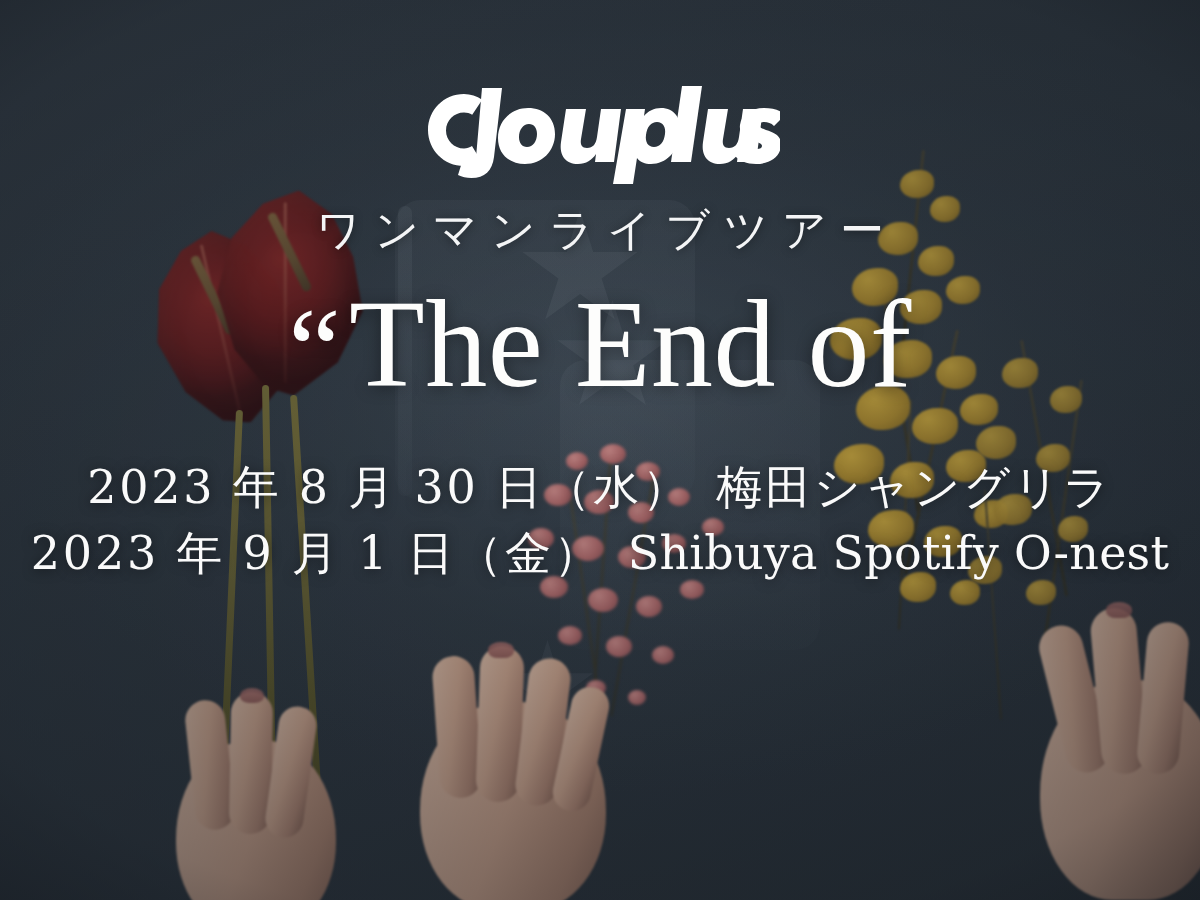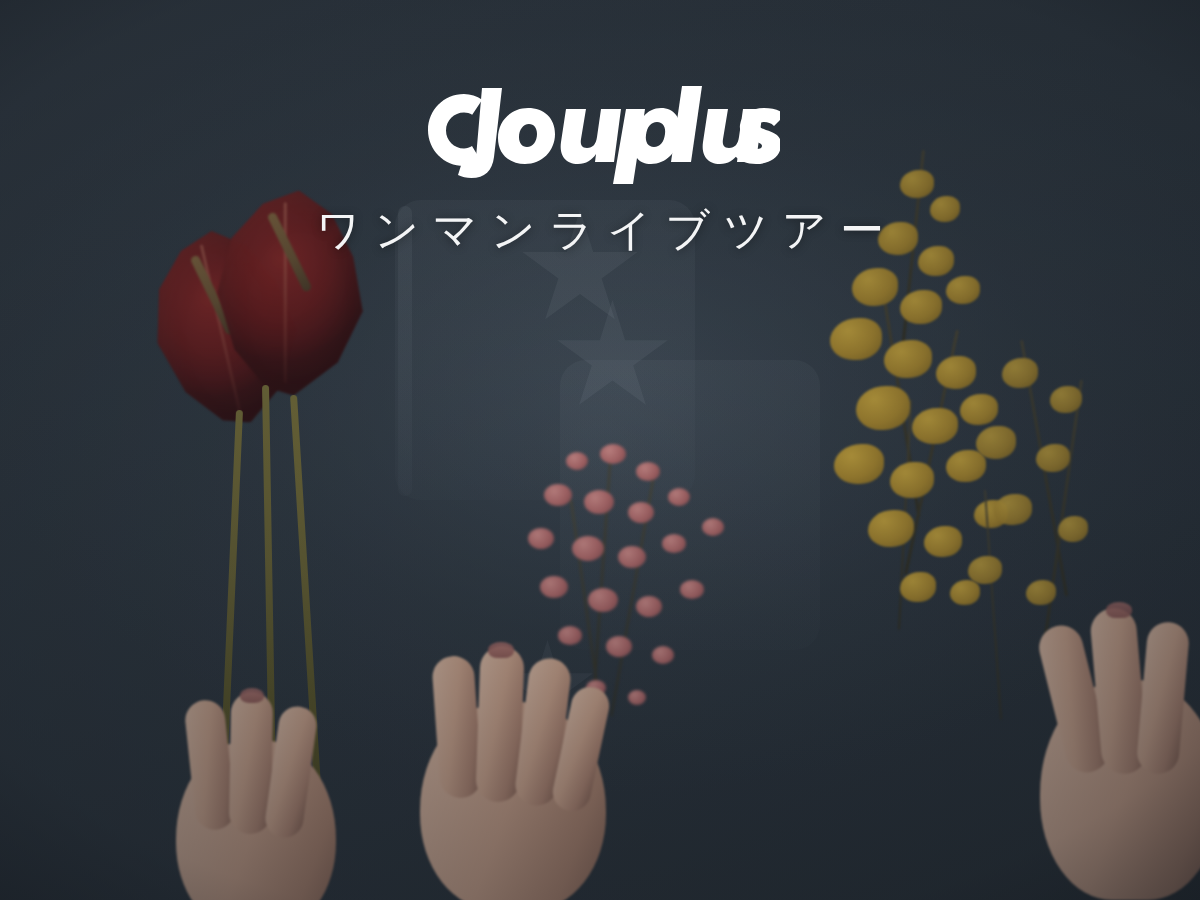--- a/index.html
+++ b/index.html
@@ -378,17 +378,28 @@
           <path d="M288 29h20l-5 30c-1 6 1 9 6 9 6 0 9-4 10-11l4-28h20l-7 53h-19l1-8c-4 6-10 10-18 10-12 0-19-8-17-22z"></path>
 
           <path d="M344 28c-13 0-23 7-24 17-1 8 4 13 14 16 6 2 8 3 8 5 0 2-2 3-5 3-5 0-9-2-12-5l-11 11c5 6 13 9 22 9 14 0 24-7 25-18 1-8-4-13-15-16-5-2-7-3-7-5 0-2 2-3 5-3 4 0 7 1 10 4l11-11c-5-5-12-7-21-7z"></path>
         </g>
       </svg>
     </div>
 
     <div class="subtitle">ワンマンライブツアー</div>
 
     <div class="title-block">
-    </div>
-
+      <div class="title-line title-line-1">
+        <span class="quote-open">“</span><span>The End of</span>
+      </div>
+    </div>
+
+    <div class="dates">
+      <div class="date-row">
+        <span class="date-jp">2023 年 8 月 30 日（水）</span><span class="venue-gap"></span><span class="venue-jp">梅田シャングリラ</span>
+      </div>
+      <div class="date-row">
+        <span class="date-jp">2023 年 9 月 1 日（金）</span><span class="venue-gap"></span><span class="venue-en">Shibuya Spotify O-nest</span>
+      </div>
+    </div>
 
   </div>
 </div>
 
 </body></html>

